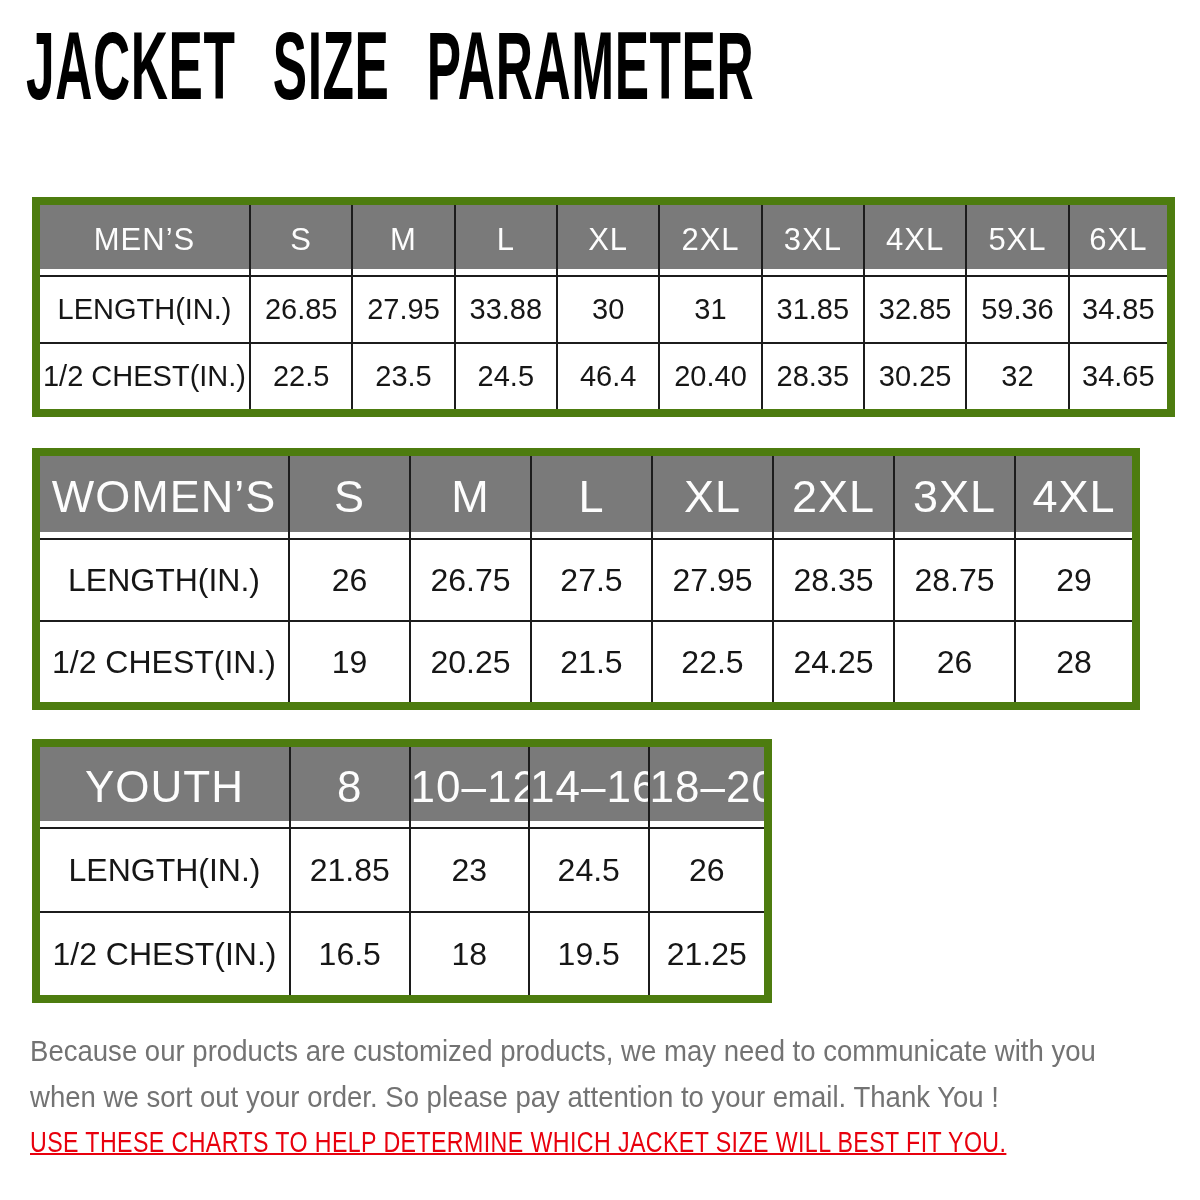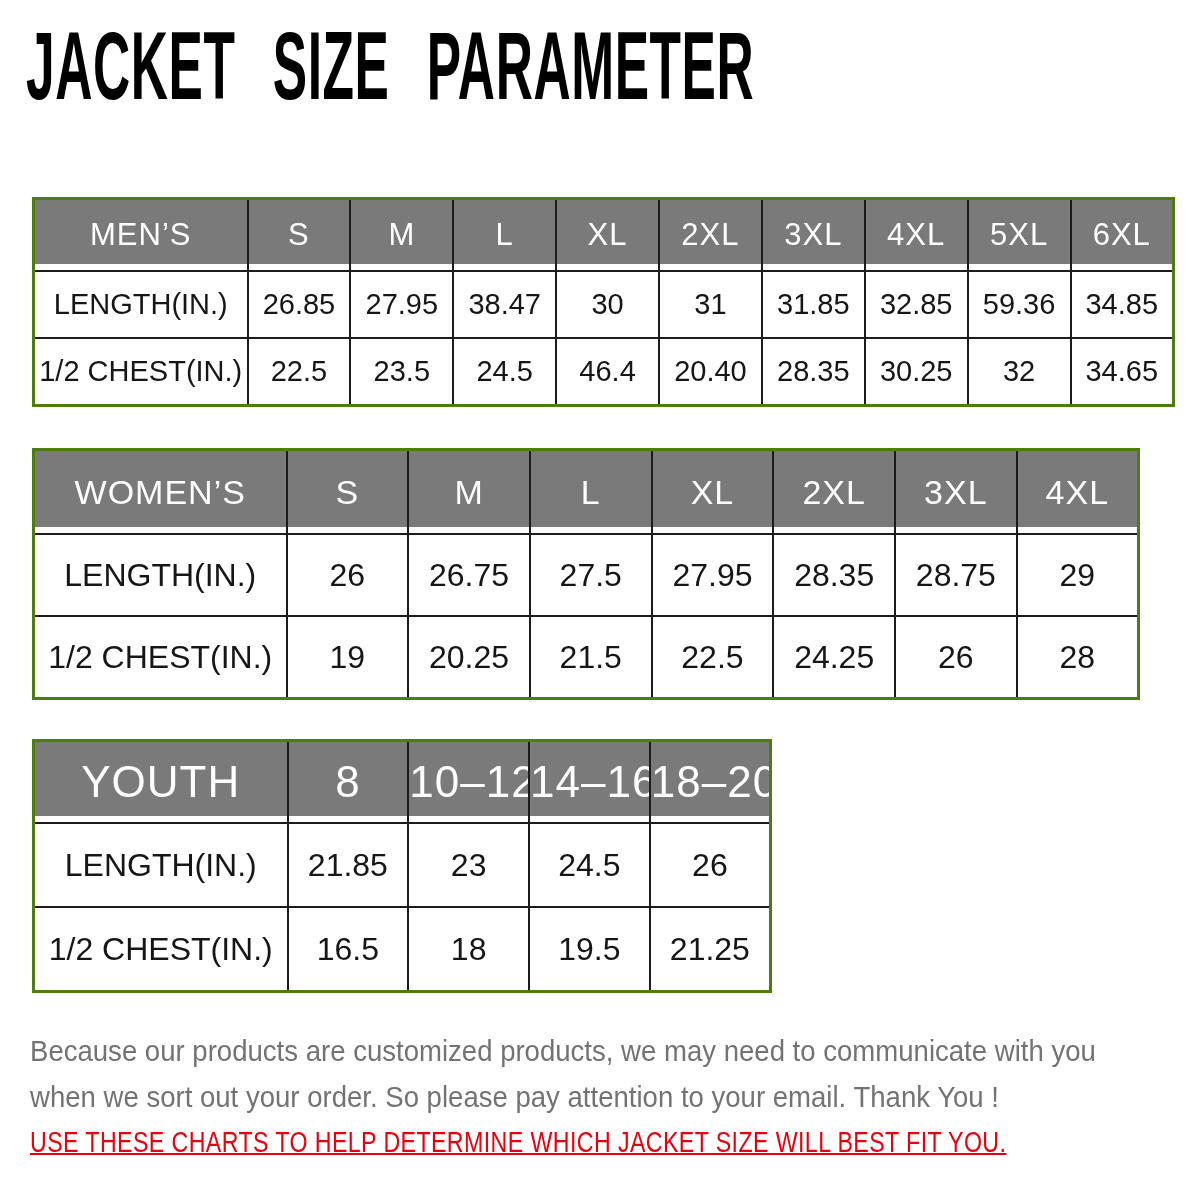--- a/index.html
+++ b/index.html
@@ -16,38 +16,38 @@
     transform:scaleX(0.56) scaleY(1.04);transform-origin:left top;
   }
   
   .note{
     position:absolute;left:30px;top:106px;width:930px;
     color:#e8000d;font-size:26px;line-height:34px;letter-spacing:0.2px;
   }
   
   .size-table{
     position:absolute;border-collapse:collapse;table-layout:fixed;
-    border:3px solid #4d7c0f;background:#fff;
+    border:8px solid #4d7c0f;background:#fff;
   }
   .size-table td{
     border:2px solid #1c1c1c;text-align:center;vertical-align:middle;
     padding:0;color:#161616;overflow:hidden;white-space:nowrap;
   }
   .head-row td{
     background:#7a7a7a;color:#fdfdfd;
     box-shadow:inset 0 -6px 0 #ffffff; 
     letter-spacing:1px;
   }
   
   .t-mens{left:32px;top:197px;width:1143px;}
   .t-mens .head-row td{height:70px;font-size:31px;}
   .t-mens .data-row td{height:65px;font-size:29px;}
   
   .t-womens{left:32px;top:448px;width:1108px;}
-  .t-womens .head-row td{height:82px;font-size:34px;}
+  .t-womens .head-row td{height:82px;font-size:45px;}
   .t-womens .data-row td{height:80px;font-size:32px;}
   
   .t-youth{left:32px;top:739px;width:740px;}
   .t-youth .head-row td{height:80px;font-size:44px;}
   .t-youth .data-row td{height:82px;font-size:32px;}
   
   .footer-para{position:absolute;left:30px;top:1028px;color:#737373;font-size:29px;line-height:46px;}
   .footer-para .fline{display:block;white-space:nowrap;}
   .footer-para .squeeze{display:inline-block;transform:scaleX(0.95);transform-origin:left center;}
   .footer-use{position:absolute;left:30px;top:1122px;color:#e8000d;font-size:29px;line-height:40px;}
@@ -89,21 +89,21 @@
       <td>2XL</td>
       <td>3XL</td>
       <td>4XL</td>
       <td>5XL</td>
       <td>6XL</td>
     </tr>
     <tr class="data-row">
       <td>LENGTH(IN.)</td>
       <td>26.85</td>
       <td>27.95</td>
-      <td>38.47</td>
+      <td>33.88</td>
       <td>30</td>
       <td>31</td>
       <td>31.85</td>
       <td>32.85</td>
       <td>59.36</td>
       <td>34.85</td>
     </tr>
     <tr class="data-row">
       <td>1/2 CHEST(IN.)</td>
       <td>22.5</td>

